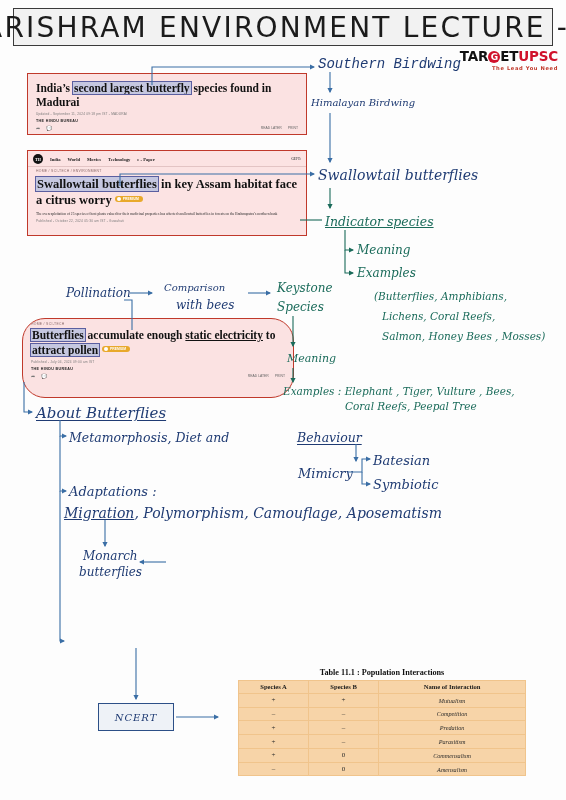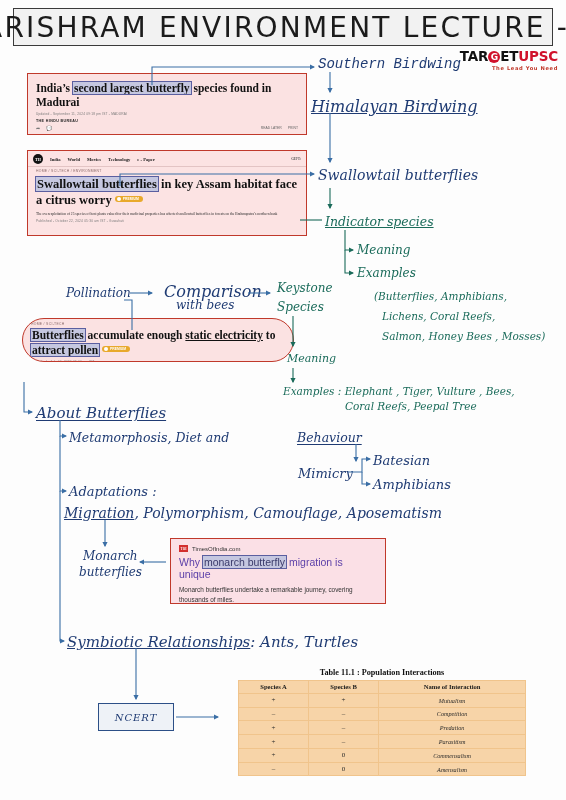--- a/index.html
+++ b/index.html
@@ -215,82 +215,72 @@
     </div>
     <div class="crumb">HOME / SCI-TECH / ENVIRONMENT</div>
     <div class="headline" style="font-size:12.5px; line-height:1.3; padding-top:2px;"><span class="hl-mark">Swallowtail butterflies</span><span> in key Assam habitat face a citrus worry</span> <span class="premium">
           <span class="dot"></span>
           <span>PREMIUM</span>
         </span></div>
     <div class="deck">The overexploitation of 25 species of host plants valued for their medicinal properties has affected swallowtail butterflies in forests on the Brahmaputra’s northern bank</div>
     <div class="byline">Published - October 22, 2024 05:30 am IST - Guwahati</div>
   </div>
 
-  <div class="card" style="left:22px; top:318px; width:272px; height:44px;border-radius:23px;">
+  <div class="card" style="left:22px; top:318px; width:272px; height:80px;border-radius:23px;">
     <div class="crumb" style="padding-top:3px;">HOME / SCI-TECH</div>
     <div class="headline" style="font-size:11.5px; line-height:1.3; padding-top:1px;"><span class="hl-mark">Butterflies</span><span> accumulate enough </span><span style="text-decoration:underline">static electricity</span><span> to </span><span class="hl-mark">attract pollen</span> <span class="premium">
           <span class="dot"></span>
           <span>PREMIUM</span>
         </span></div>
     <div class="byline">Published - July 04, 2024 09:00 am IST</div>
     <div class="bureau">THE HINDU BUREAU</div>
     <div class="card-foot">
       <span class="ico">➦</span>
       <span class="ico">💬</span>
       <span class="right">
         <span>READ LATER</span>
         <span>PRINT</span>
       </span>
     </div>
   </div>
 
-  <div class="toi" style="left:170px; top:538px; width:216px; height:66px;">
-    <div class="toi-brand">
-      <span class="toi-logo">TOI</span>
-      <span class="toi-brandname">TimesOfIndia.com</span>
-    </div>
-    <div class="toi-title"><span>Why </span><span class="mk">monarch butterfly</span><span> migration is unique</span></div>
-    <div class="toi-body">Monarch butterflies undertake a remarkable journey, covering thousands of miles.</div>
-
-  </div>
 
   <div class="hw" style="left:318px; top:56px; font-size:14px;font-family:Liberation Mono, monospace;">Southern Birdwing</div>
-  <div class="hw" style="left:311px; top:97px; font-size:16px;text-decoration:underline;">Himalayan Birdwing</div>
+  <div class="hw" style="left:311px; top:97px; font-size:10px;">Himalayan Birdwing</div>
   <div class="hw" style="left:318px; top:167px; font-size:14px;">Swallowtail butterflies</div>
 
   <div class="hw green" style="left:325px; top:214px; font-size:12.5px;text-decoration:underline;">Indicator species</div>
   <div class="hw green" style="left:357px; top:243px; font-size:12px;">Meaning</div>
   <div class="hw green" style="left:357px; top:266px; font-size:12px;">Examples</div>
   <div class="hw green" style="left:374px; top:290px; font-size:10.5px;">(Butterflies, Amphibians,</div>
   <div class="hw green" style="left:382px; top:310px; font-size:10.5px;">Lichens, Coral Reefs,</div>
   <div class="hw green" style="left:382px; top:330px; font-size:10.5px;">Salmon, Honey Bees , Mosses)</div>
 
   <div class="hw green" style="left:277px; top:281px; font-size:12px;">Keystone</div>
   <div class="hw green" style="left:277px; top:300px; font-size:12px;">Species</div>
   <div class="hw green" style="left:287px; top:352px; font-size:11px;">Meaning</div>
   <div class="hw green" style="left:283px; top:385px; font-size:10.5px;">Examples : Elephant , Tiger, Vulture , Bees,</div>
   <div class="hw green" style="left:345px; top:400px; font-size:10.5px;">Coral Reefs,  Peepal Tree</div>
 
   <div class="hw" style="left:66px; top:286px; font-size:12px;">Pollination</div>
-  <div class="hw" style="left:164px; top:282px; font-size:16px;">Comparison</div>
+  <div class="hw" style="left:164px; top:282px; font-size:10px;">Comparison</div>
   <div class="hw" style="left:176px; top:298px; font-size:12px;">with  bees</div>
 
   <div class="hw u" style="left:36px; top:404px; font-size:15px;">About  Butterflies</div>
   <div class="hw" style="left:69px; top:430px; font-size:12.5px;">Metamorphosis, Diet and</div>
   <div class="hw u" style="left:297px; top:430px; font-size:12.5px;">Behaviour</div>
   <div class="hw" style="left:298px; top:466px; font-size:13px;">Mimicry</div>
   <div class="hw" style="left:373px; top:453px; font-size:13px;">Batesian</div>
-  <div class="hw" style="left:373px; top:477px; font-size:13px;">Amphibians</div>
+  <div class="hw" style="left:373px; top:477px; font-size:13px;">Symbiotic</div>
   <div class="hw" style="left:69px; top:484px; font-size:13px;">Adaptations :</div>
   <div class="hw" style="left:64px; top:505px; font-size:14px;"><span style="text-decoration:underline">Migration</span><span>, Polymorphism,  Camouflage,  Aposematism</span></div>
 
   <div class="hw" style="left:83px; top:549px; font-size:12px;">Monarch</div>
   <div class="hw" style="left:79px; top:565px; font-size:12px;">butterflies</div>
 
-  <div class="hw" style="left:67px; top:633px; font-size:15px;"><span style="text-decoration:underline">Symbiotic Relationships</span><span>: Ants, Turtles</span></div>
 
   <div class="ncert-box">
     <span>NCERT</span>
   </div>
 
   <div class="tbl-wrap">
     <div class="tbl-title">Table 11.1 : Population Interactions</div>
     <table>
       <thead>
         <tr>

